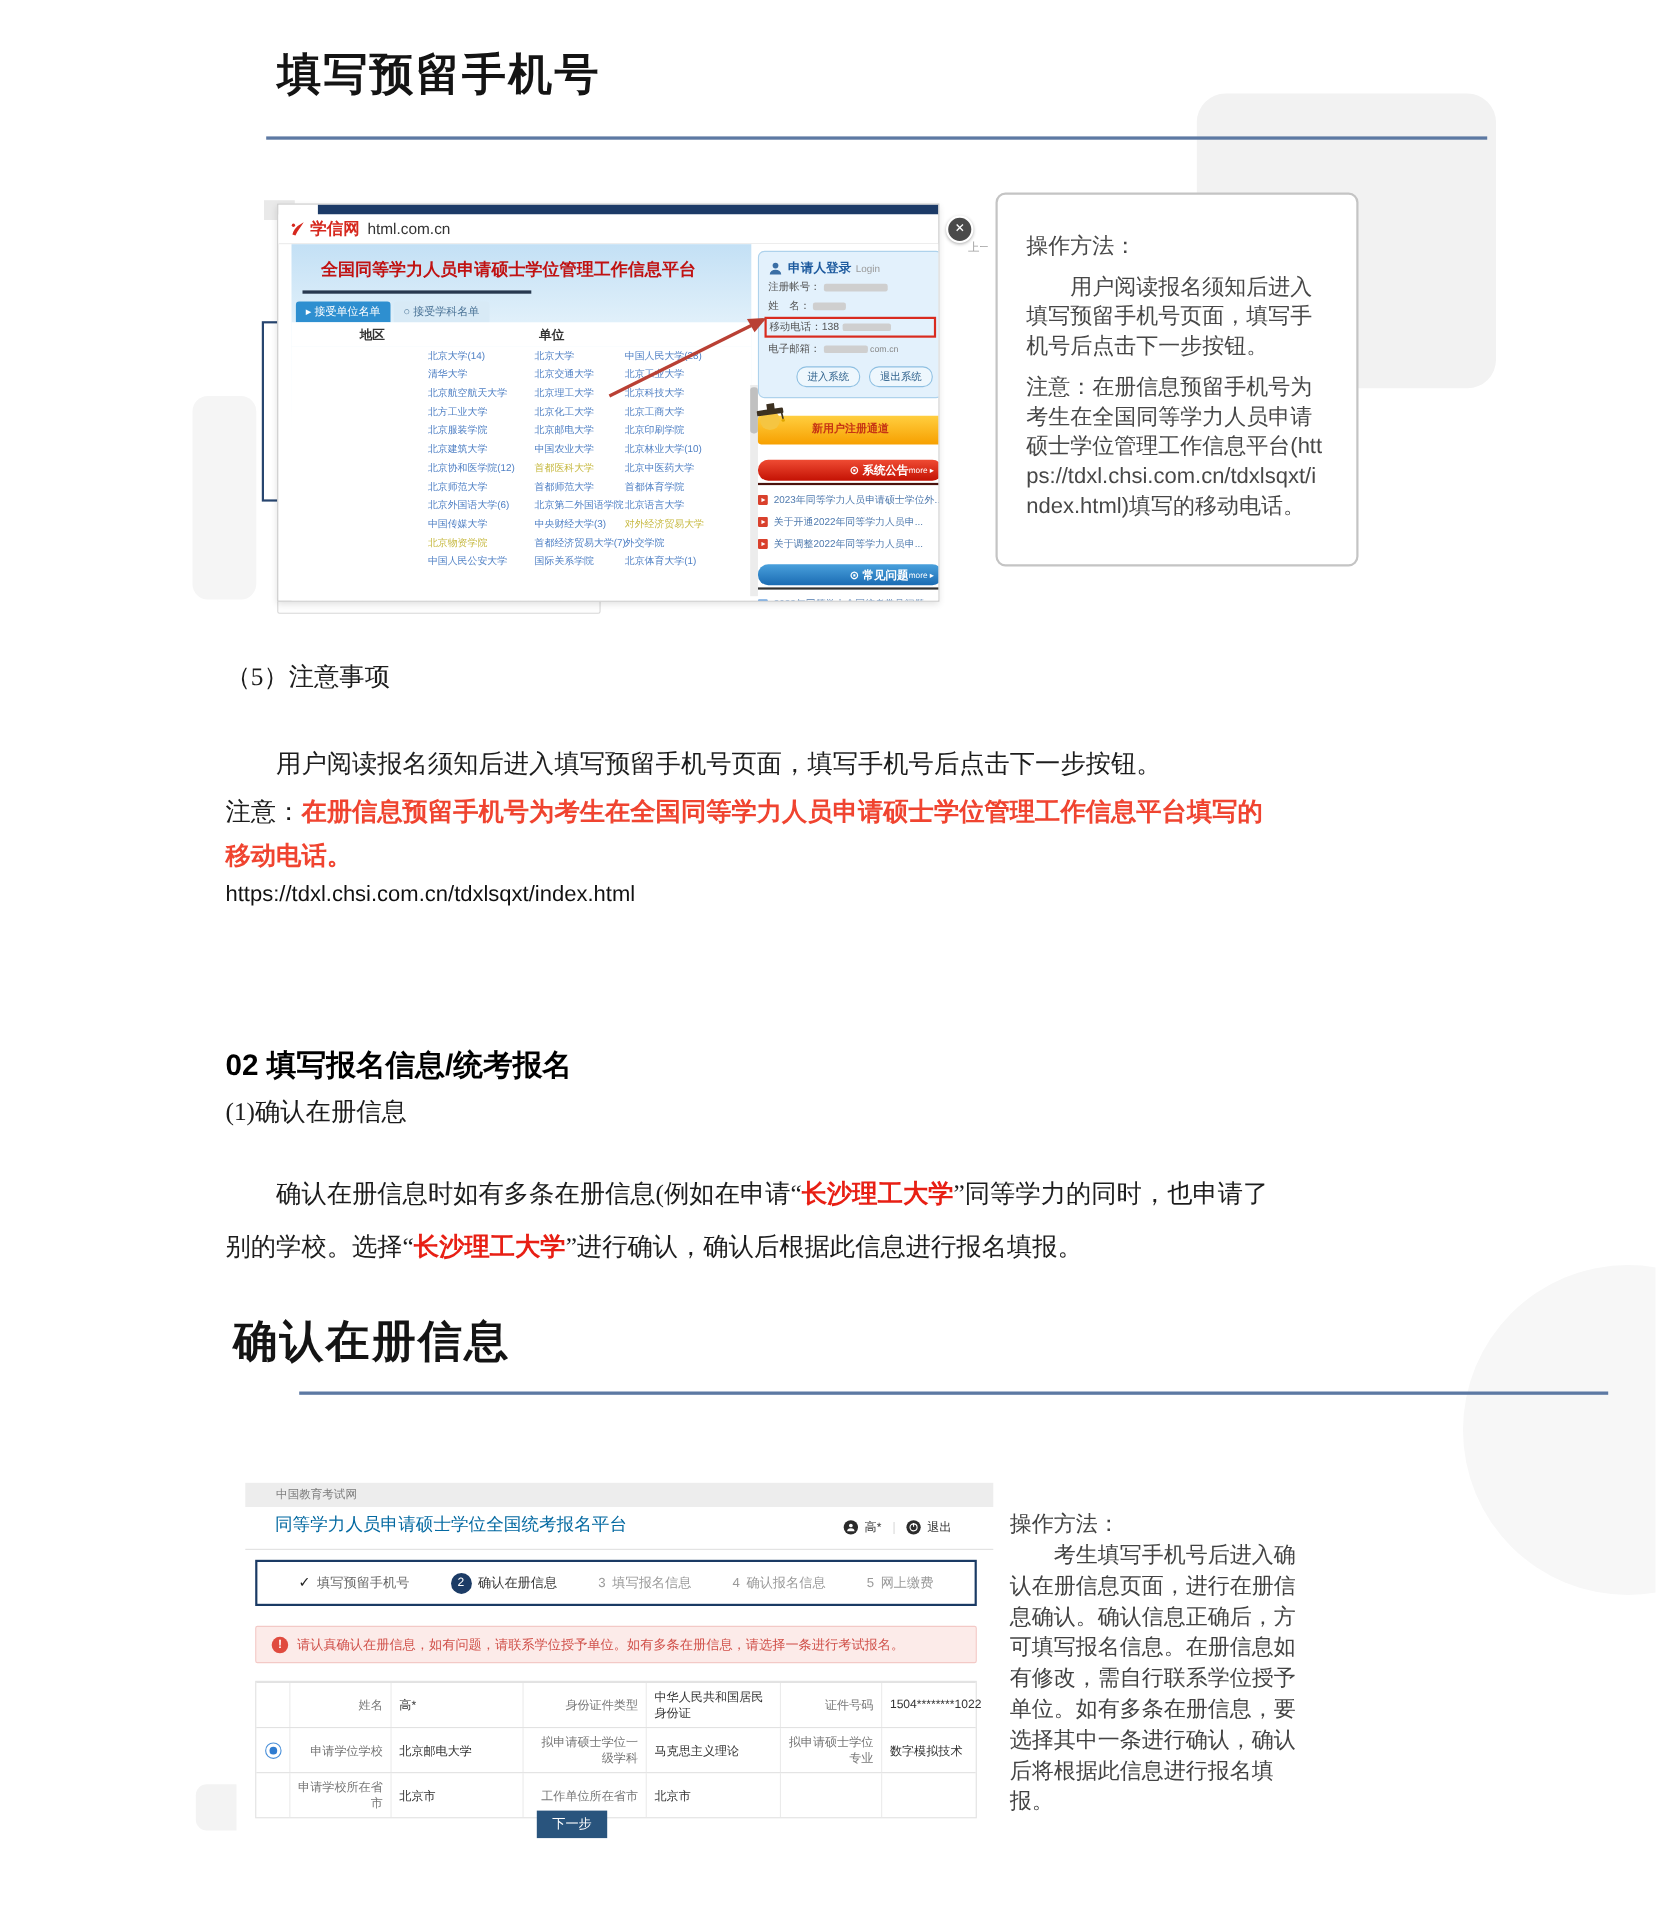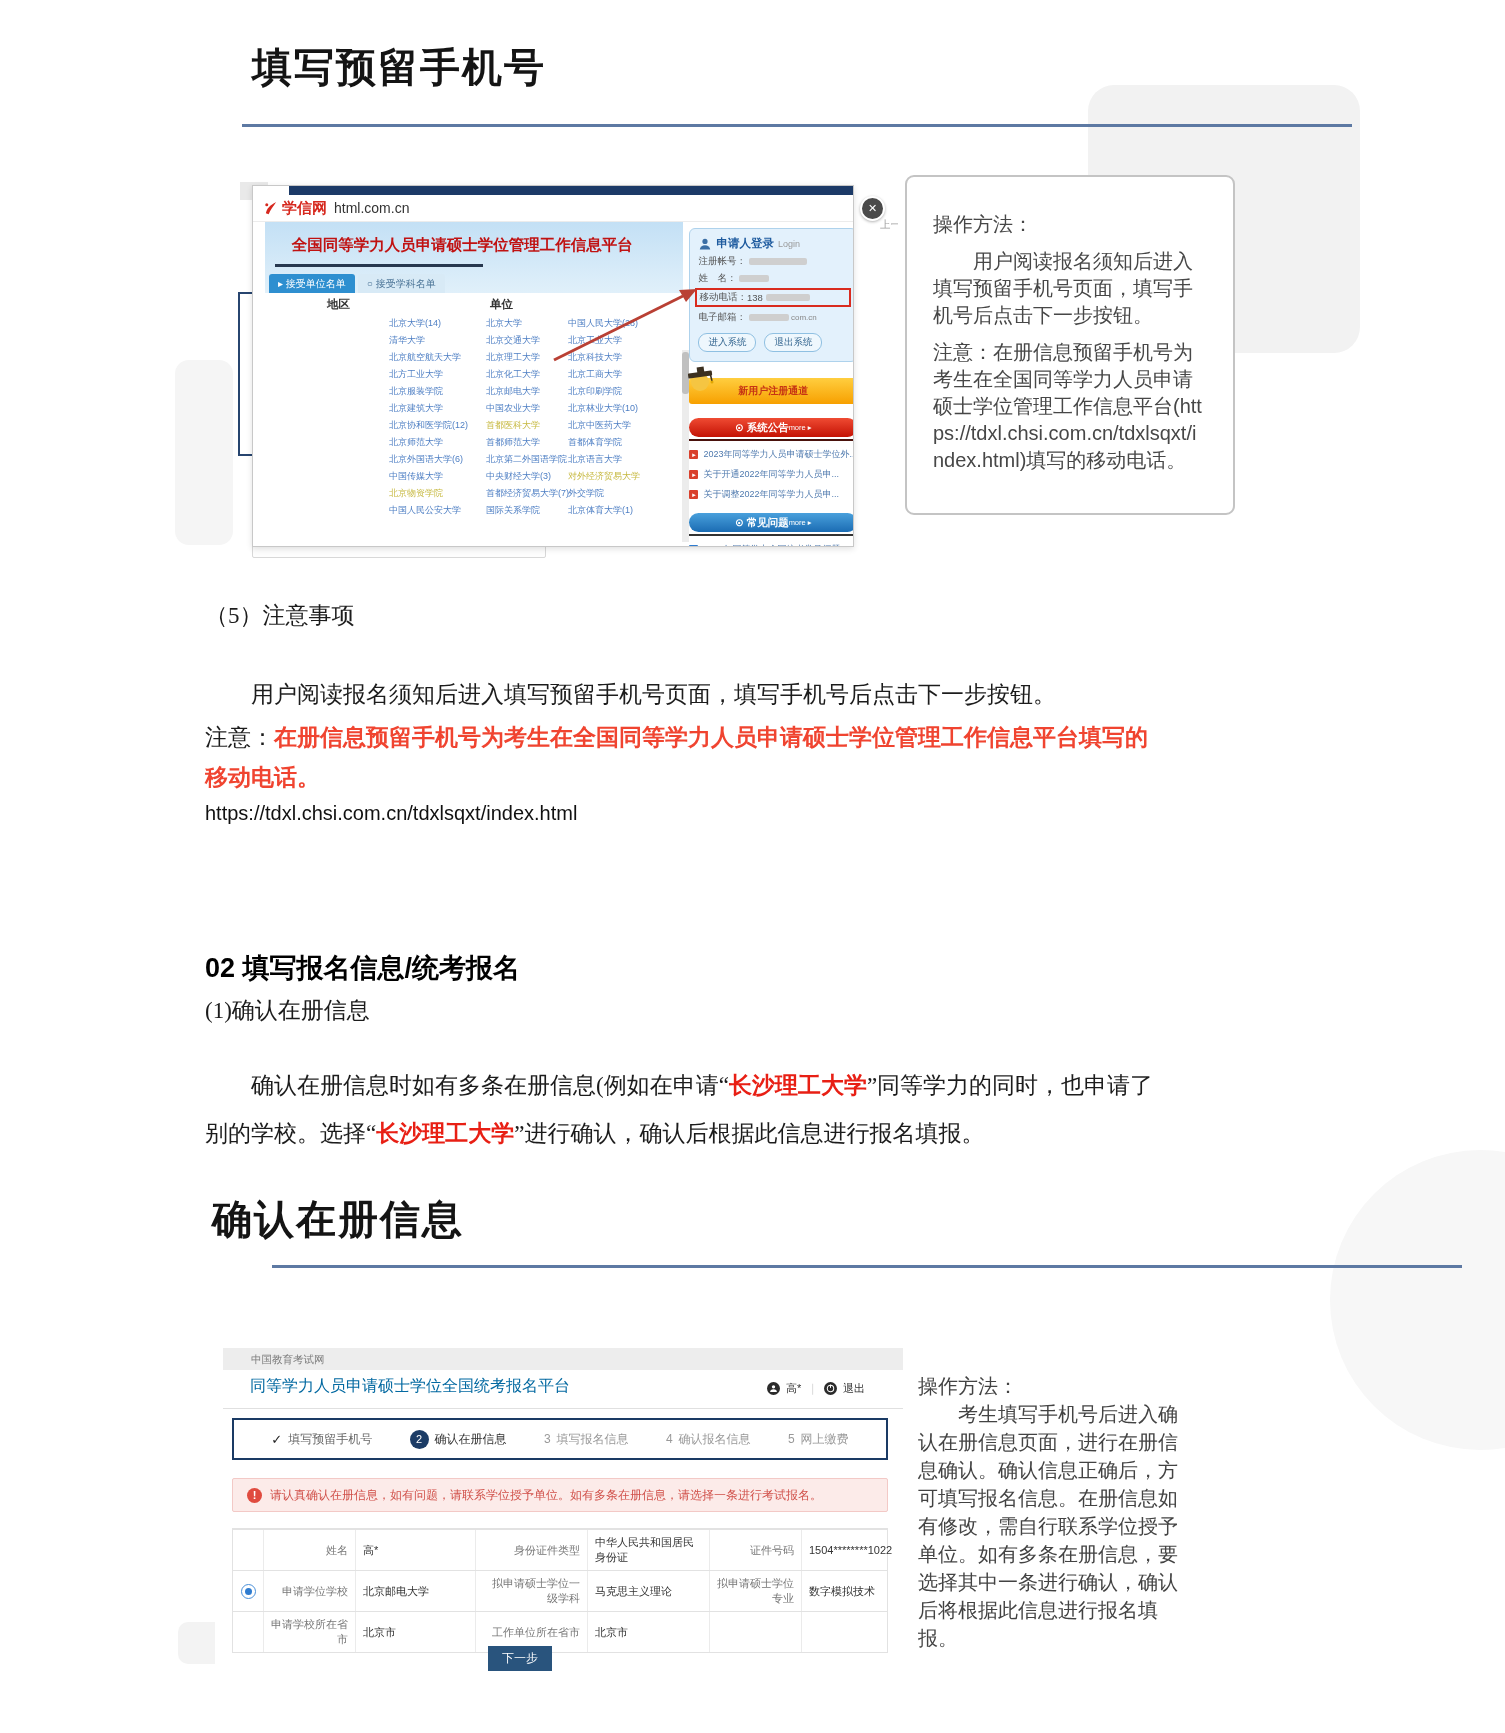--- a/index.html
+++ b/index.html
@@ -64,27 +64,27 @@
   .scroll{position:absolute;left:417px;top:128px;width:7px;height:192px;background:#ececec;}
   .scroll .thumb{position:absolute;left:0;top:2px;width:7px;height:42px;background:#c0c0c0;border-radius:3px;}
   .pane-r{flex:1;padding:6px 8px 0 6px;background:#fff;}
   .login{background:#e3f1fc;border:1px solid #aed2ec;border-radius:6px;padding:7px 8px 9px 8px;}
   .login-h{display:flex;align-items:center;gap:4px;}
   .login-t{font-size:11.5px;font-weight:bold;color:#1d5a9e;}
   .login-en{font-size:9px;color:#999;}
   .lrow{display:flex;align-items:center;font-size:9.5px;color:#555;margin-top:4px;white-space:nowrap;}
   .blur{display:inline-block;height:7px;background:#cfcfcf;border-radius:2px;margin-left:3px;}
   .redbox{border:2px solid #d92b1f;padding:1px 2px;margin:3px -3px 0 -3px;}
-  .lbtns{display:flex;gap:8px;justify-content:flex-start;margin-top:9px;}
+  .lbtns{display:flex;gap:8px;justify-content:flex-end;margin-top:9px;}
   .lbtn{font-size:9.5px;color:#33658f;background:#eef7fd;border:1px solid #8fc0e2;border-radius:9px;padding:2px 9px;white-space:nowrap;}
   .regbn{position:relative;margin-top:16px;height:26px;border-radius:3px;
          background:linear-gradient(180deg,#ffce3f,#f7a000);text-align:center;line-height:26px;
          font-size:10px;font-weight:bold;color:#c63414;white-space:nowrap;}
   .mascot{position:absolute;left:-6px;top:-15px;}
-  .secpill{display:flex;align-items:center;justify-content:center;height:19px;border-radius:10px;
+  .secpill{display:flex;align-items:center;justify-content:flex-end;height:19px;border-radius:10px;
            padding:0 8px;color:#fff;margin-top:14px;}
   .secpill .t{font-size:10.5px;font-weight:bold;white-space:nowrap;}
   .secpill .more{font-size:7.5px;}
   .pill-red{background:linear-gradient(180deg,#ef4b33,#c41204);}
   .pill-blue{background:linear-gradient(180deg,#49a0dc,#1b6cb3);margin-top:12px;}
   .under-red{height:2px;background:#4a120c;margin-top:2px;}
   .under-dark{height:2px;background:#333;margin-top:2px;}
   .aitem{display:flex;align-items:center;gap:5px;margin-top:7px;width:100%;overflow:hidden;}
   .aitem .txt{font-size:9px;color:#4f7aae;white-space:nowrap;}
   .bullet{flex:0 0 9px;width:9px;height:9px;border-radius:1px;color:#fff;font-size:7px;line-height:9px;text-align:center;}

